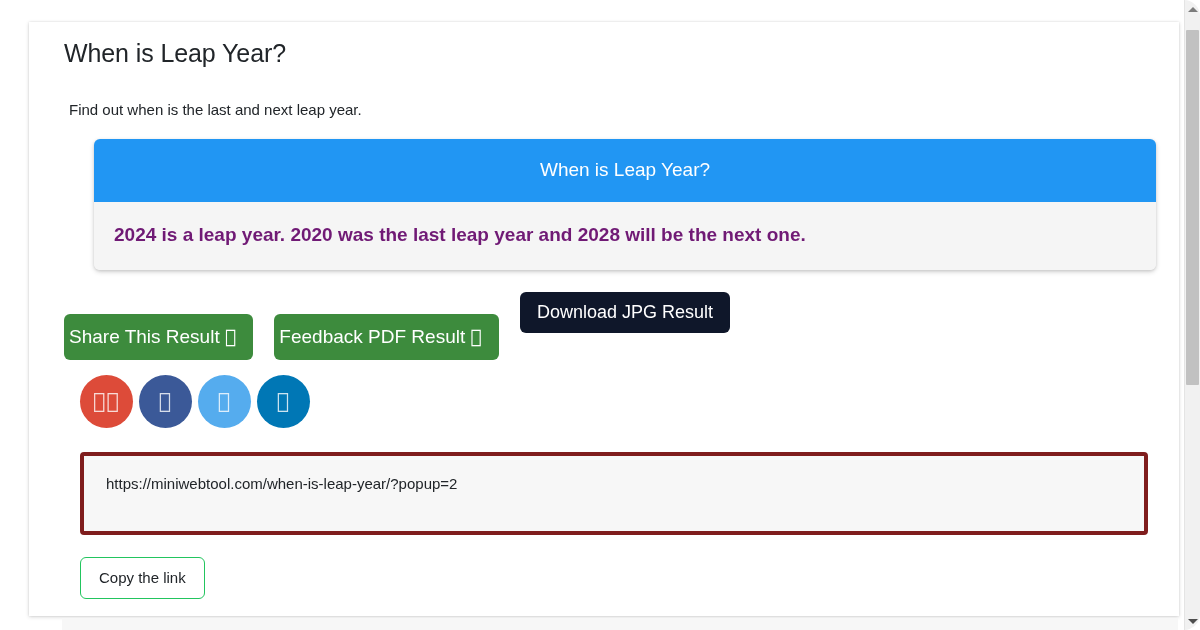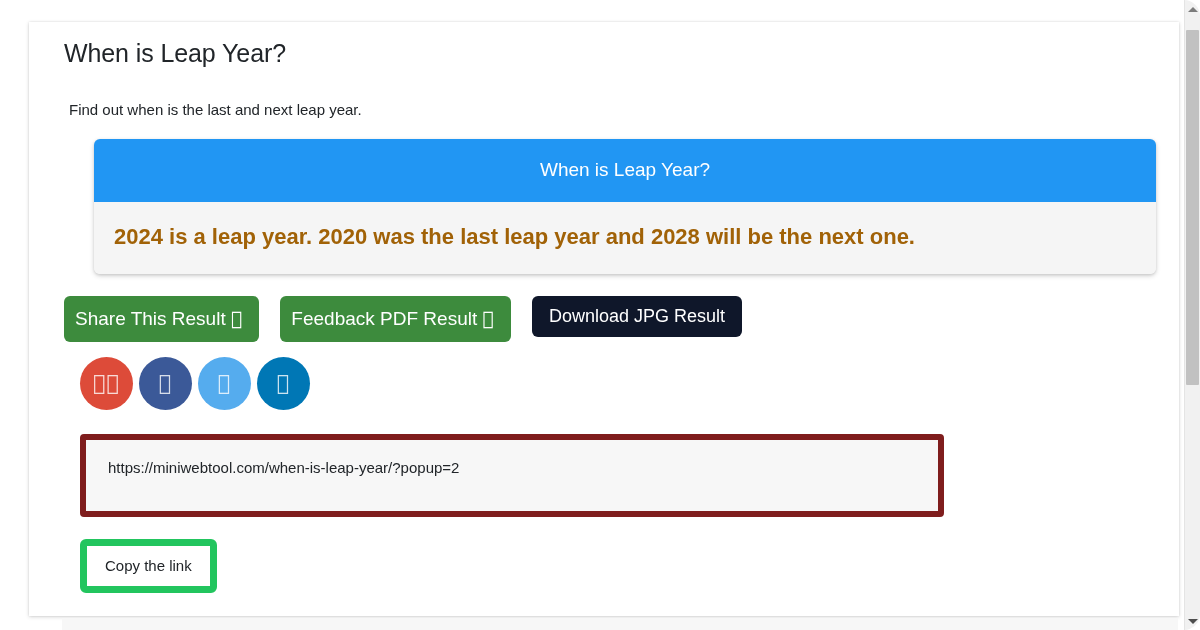--- a/index.html
+++ b/index.html
@@ -76,47 +76,48 @@
     color: #ffffff;
     text-align: center;
     font-size: 19px;
     font-weight: 400;
     padding: 20px 10px 21px 10px;
     box-sizing: border-box;
   }
   .result-panel-body {
     background: #f5f5f5;
     padding: 22px 20px 24px 20px;
-    font-size: 22px;
+    font-size: 19px;
     font-weight: bold;
-    color: #a16207;
+    color: #701a75;
     box-sizing: border-box;
   }
 
   
   .actions-row {
     display: flex;
     align-items: flex-start;
     margin: 22px 0 0 0;
     padding-left: 0px;
     gap: 0px;
   }
   .btn-green {
     background: #3d8b3d;
     color: #ffffff;
     border: none;
     border-radius: 6px;
     font-family: "Liberation Sans", sans-serif;
     font-size: 19px;
     font-weight: 400;
     line-height: 1;
-    padding: 13px 17px 14px 11px;
+    padding: 13px 17px 14px 5px;
     margin-right: 21px;
     cursor: pointer;
     white-space: nowrap;
+    margin-top: 22px;
   }
   .btn-green.compact {
     font-size: 18px;
     padding: 11px 17px 12px 17px;
     margin-top: 0px;
   }
   .tofu {
     font-family: "DejaVu Sans", sans-serif;
     display: inline-block;
   }
@@ -147,41 +148,41 @@
     font-size: 21px;
     cursor: pointer;
     line-height: 1;
     font-family: "DejaVu Sans", sans-serif;
     letter-spacing: 1px;
   }
 
   
   .link-box {
     margin: 24px 0 0 16px;
-    width: 864px;
+    width: 1068px;
     height: 83px;
     background: #f7f7f7;
-    border: 6px solid #7f1d1d;
+    border: 4px solid #7f1d1d;
     border-radius: 4px;
     box-sizing: border-box;
     font-family: "Liberation Sans", sans-serif;
     font-size: 15px;
     color: #212529;
     padding: 19px 0 0 22px;
     resize: none;
     outline: none;
     overflow: hidden;
     display: block;
   }
 
   
   .copy-btn {
     margin: 22px 16px 0 16px;
     background: #ffffff;
-    border: 7px solid #22c55e;
+    border: 1px solid #22c55e;
     color: #212529;
     border-radius: 6px;
     font-family: "Liberation Sans", sans-serif;
     font-size: 15px;
     padding: 11px 18px 12px 18px;
     cursor: pointer;
     display: inline-block;
   }
 
   

